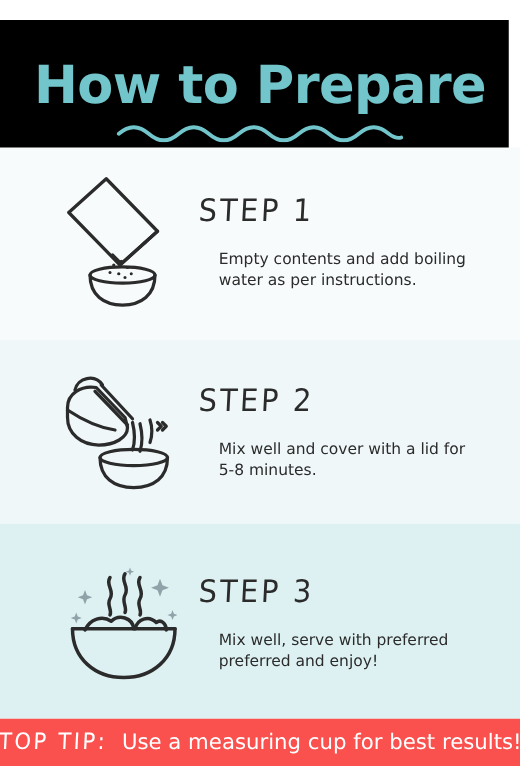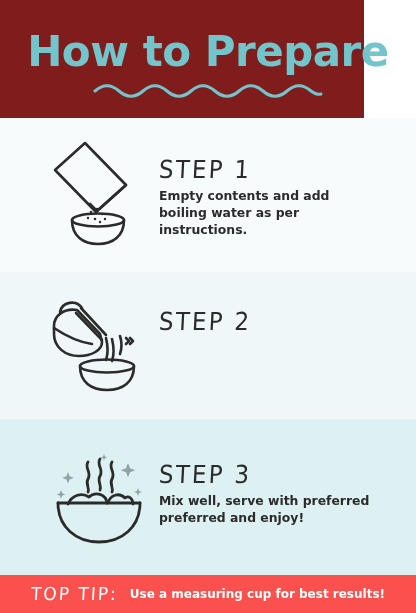--- a/index.html
+++ b/index.html
@@ -18,24 +18,24 @@
     width: 416px;
     height: 613px;
     background: #ffffff;
     overflow: hidden;
   }
 
   
   .header {
     position: absolute;
     left: 0;
-    top: 0;
-    width: 364px;
+    top: 16px;
+    width: 407px;
     height: 118px;
-    background: #7f1d1d;
+    background: #000000;
   }
   .title {
     position: absolute;
     left: 0;
     top: 28px;
     width: 416px;
     text-align: center;
     font-family: "DejaVu Sans", sans-serif;
     font-size: 42px;
     font-weight: bold;
@@ -91,24 +91,24 @@
     letter-spacing: 2.2px;
     color: #2B2B2B;
     line-height: 26px;
     transform: skewX(-3deg) scaleY(1.08);
     transform-origin: left center;
     margin: 0 0 5px 0;
   }
   .step-desc {
     font-family: "DejaVu Sans", sans-serif;
     font-size: 12.4px;
-    font-weight: bold;
+    font-weight: normal;
     color: #2B2B2B;
     line-height: 17px;
-    margin: 0;
+    margin: 16px;
     max-width: 215px;
   }
 
   
   .tip-bar {
     position: absolute;
     left: 0;
     top: 575px;
     width: 416px;
     height: 38px;
@@ -122,22 +122,22 @@
     font-family: "DejaVu Sans", sans-serif;
     font-size: 17px;
     font-weight: normal;
     letter-spacing: 2px;
     color: #FFFFFF;
     transform: skewX(-3deg) scaleY(1.06);
     white-space: nowrap;
   }
   .tip-text {
     font-family: "DejaVu Sans", sans-serif;
-    font-size: 12px;
-    font-weight: bold;
+    font-size: 17px;
+    font-weight: normal;
     color: #FFFFFF;
     white-space: nowrap;
     text-align: right;
   }
 </style>
 </head>
 <body>
 
 <div class="poster">
 
@@ -201,20 +201,21 @@
           <path d="M82,44 L85,47 L82,50"></path>
 
           <ellipse cx="59" cy="72" rx="27" ry="6.5"></ellipse>
 
           <path d="M32,72 C32,88 43,96 59,96 C75,96 86,88 86,72"></path>
         </g>
       </svg>
     </div>
     <div class="text-wrap">
       <div class="step-label">STEP 2</div>
+      <div class="step-desc">Mix well and cover with a lid for 5-8 minutes.</div>
     </div>
   </div>
 
   <div class="step step-3">
     <div class="icon-wrap">
       <svg width="100" height="98" viewBox="0 0 100 98" xmlns="http://www.w3.org/2000/svg">
         <g fill="none" stroke="#2B2B2B" stroke-width="2.8" stroke-linejoin="round" stroke-linecap="round">
 
           <path d="M40,14 C36,20 44,24 40,31 C37,36 42,40 40,44"></path>
           <path d="M52,11 C48,17 56,21 52,28 C49,33 54,38 52,42"></path>

